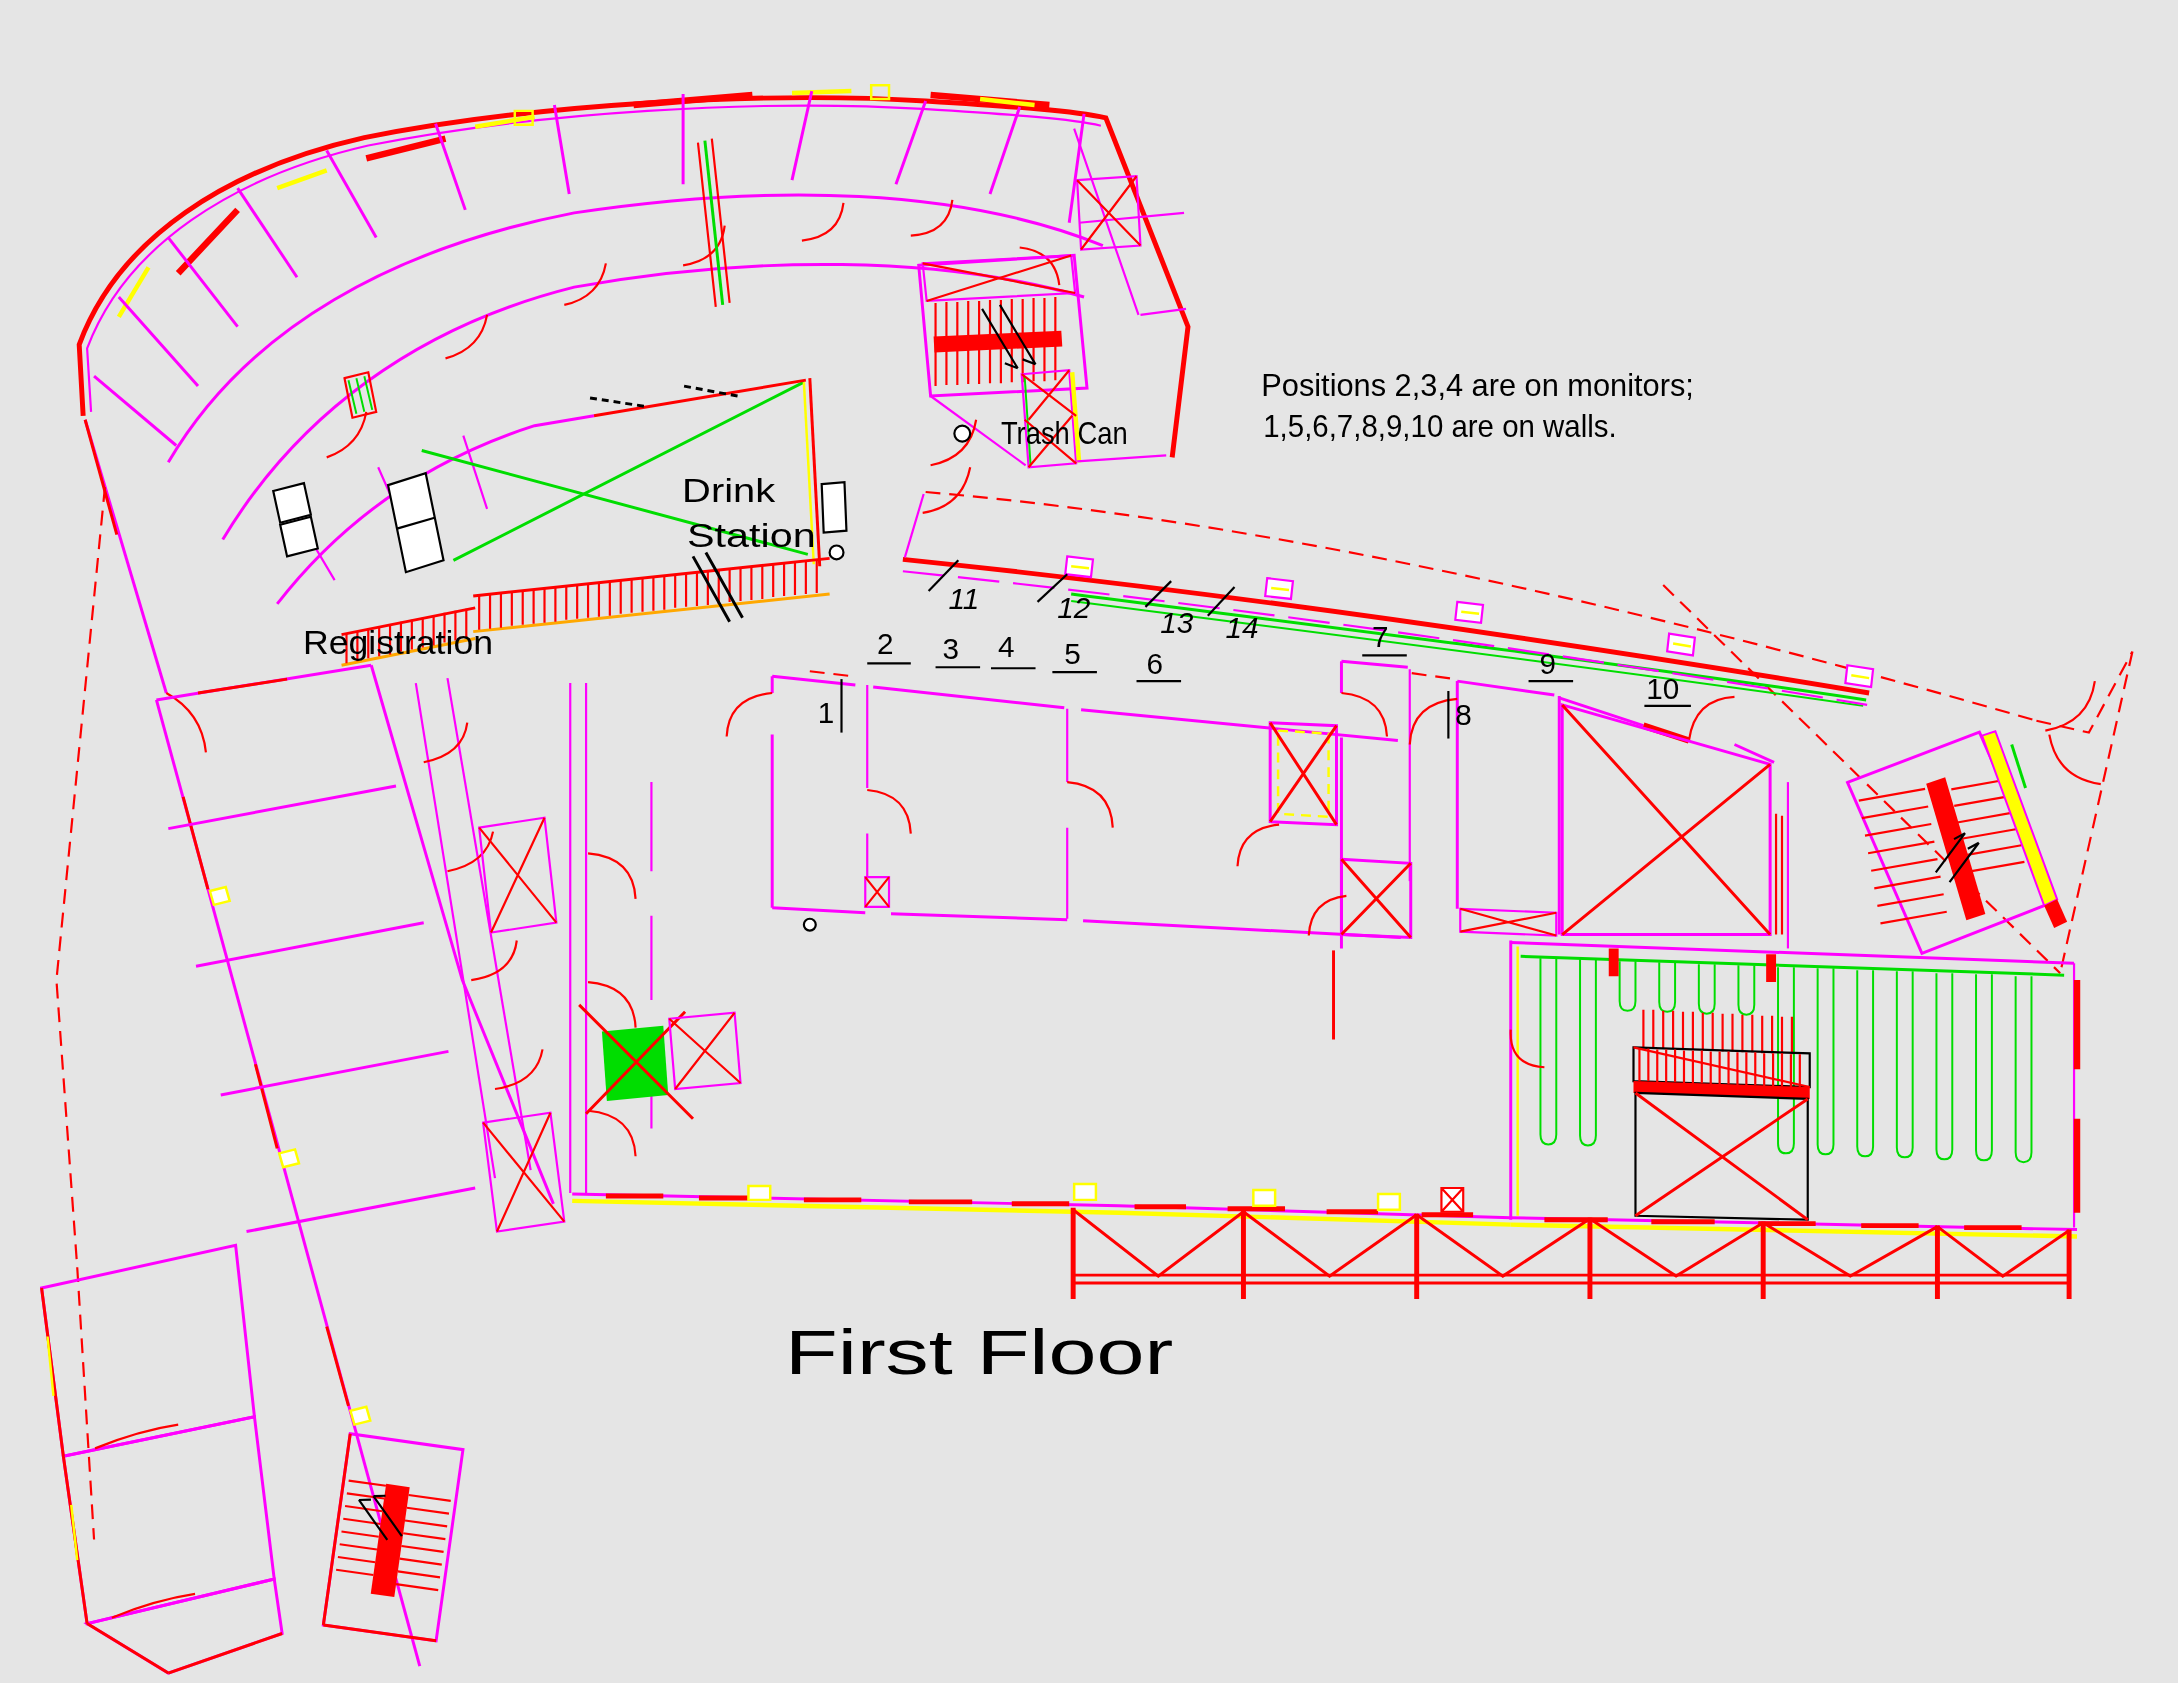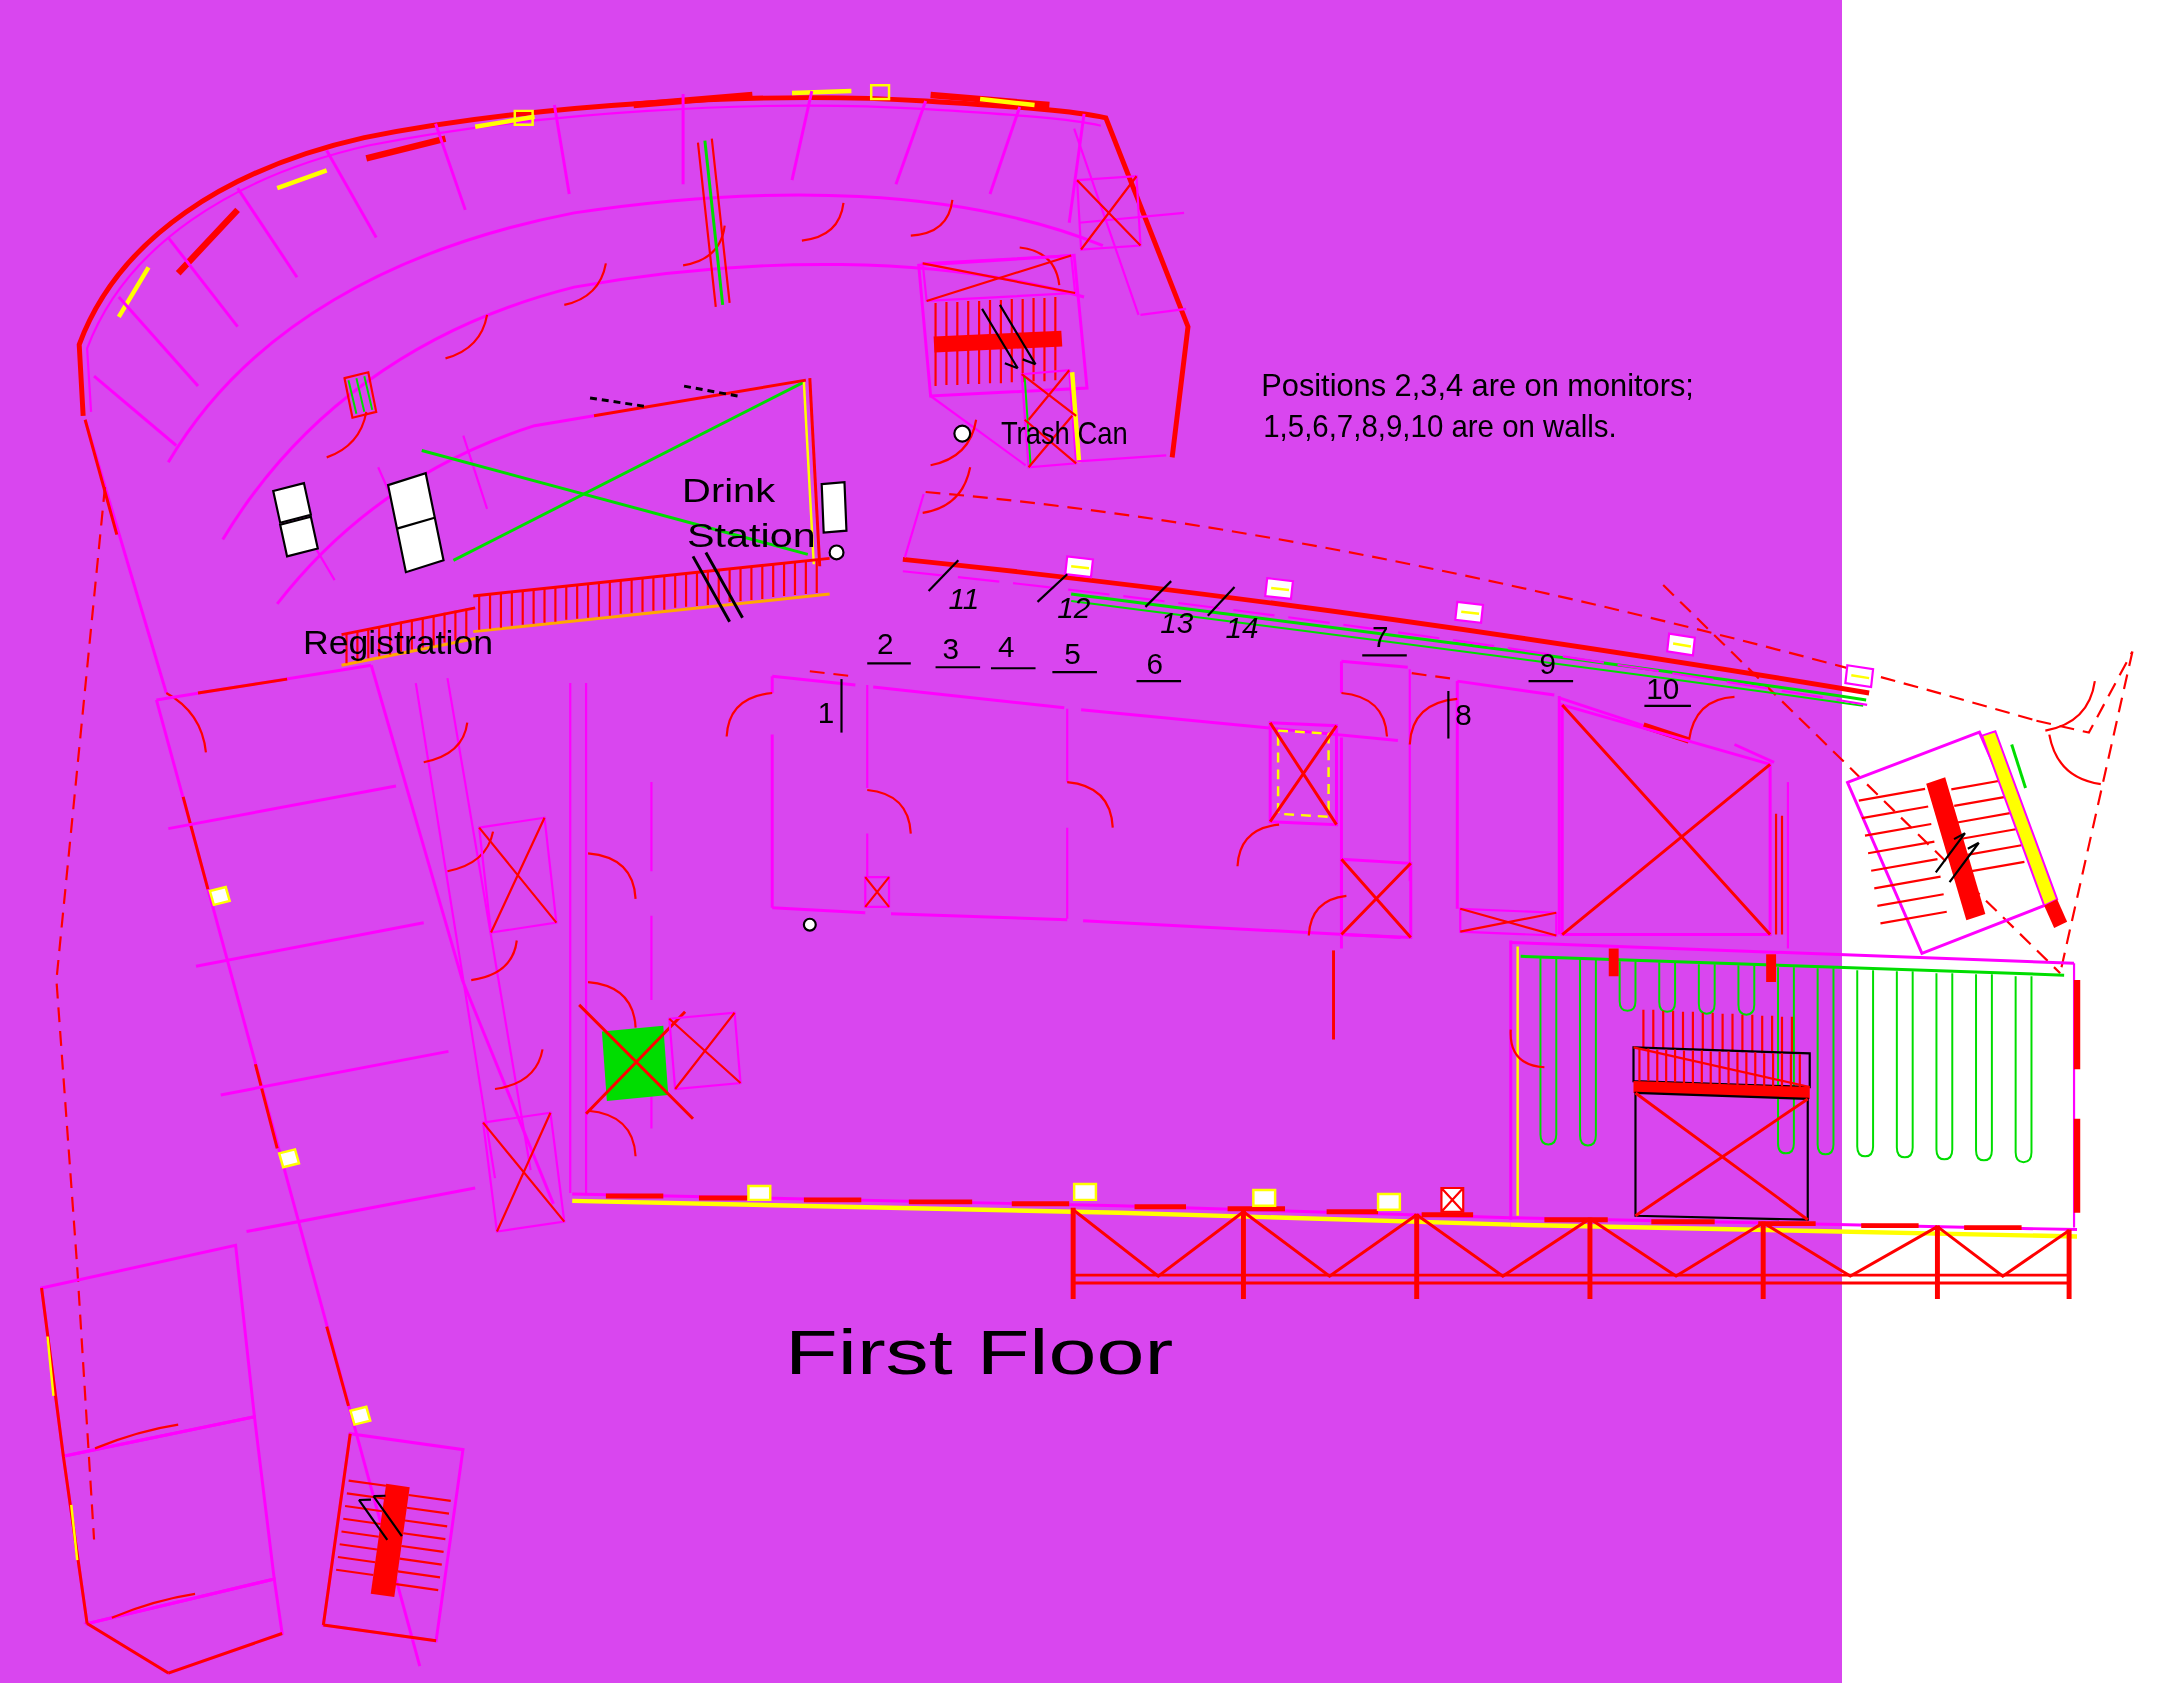--- a/index.html
+++ b/index.html
@@ -1,16 +1,16 @@
 <!DOCTYPE html>
 <html><head>
 <meta charset="utf-8">
 <style>
   html,body{margin:0;padding:0;background:#ffffff;}
-  #stage{width:1842px;height:1683px;position:relative;background:#d946ef;text-decoration:underline;}
+  #stage{width:2178px;height:1683px;position:relative;background:#e5e5e5;text-decoration:underline;}
   svg{display:block;}
   text{fill:#000;font-family:"Liberation Sans",sans-serif;}
   .num{font-size:30px;}
   .numi{font-size:30px;font-style:italic;}
   .note{font-size:31px;}
   .lab{font-size:33px;}
   .title{font-size:64px;}
   .w{stroke:#FF00FF;stroke-width:3;fill:none;}
   .w2{stroke:#FF00FF;stroke-width:2.2;fill:none;}
   .r2{stroke:#FF0000;stroke-width:2.2;fill:none;}

